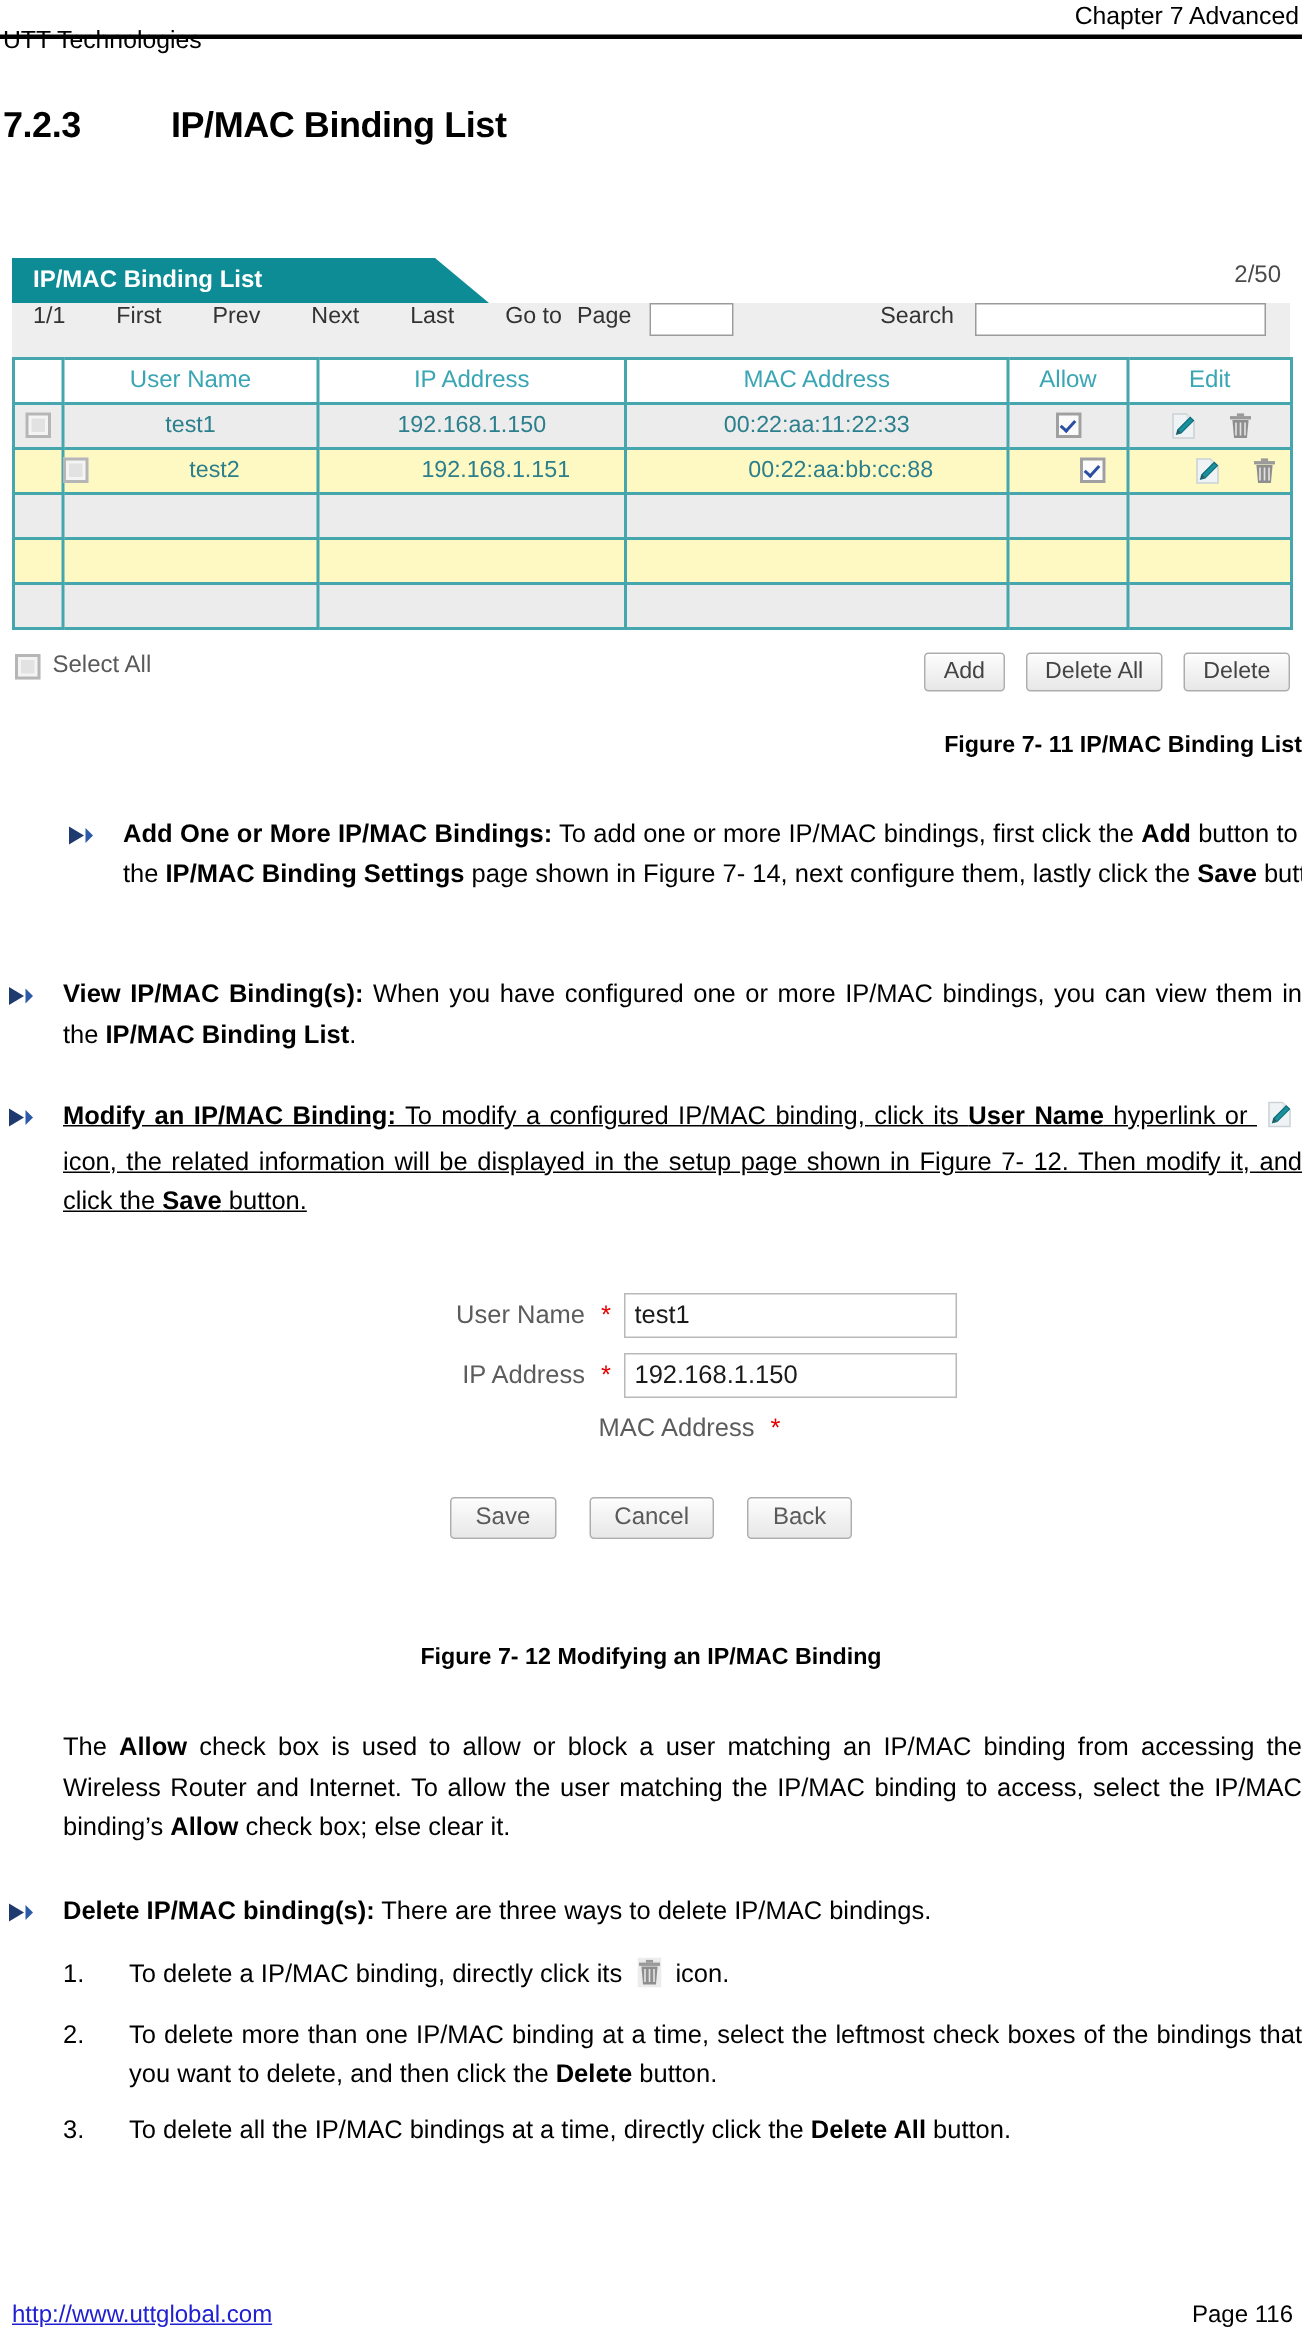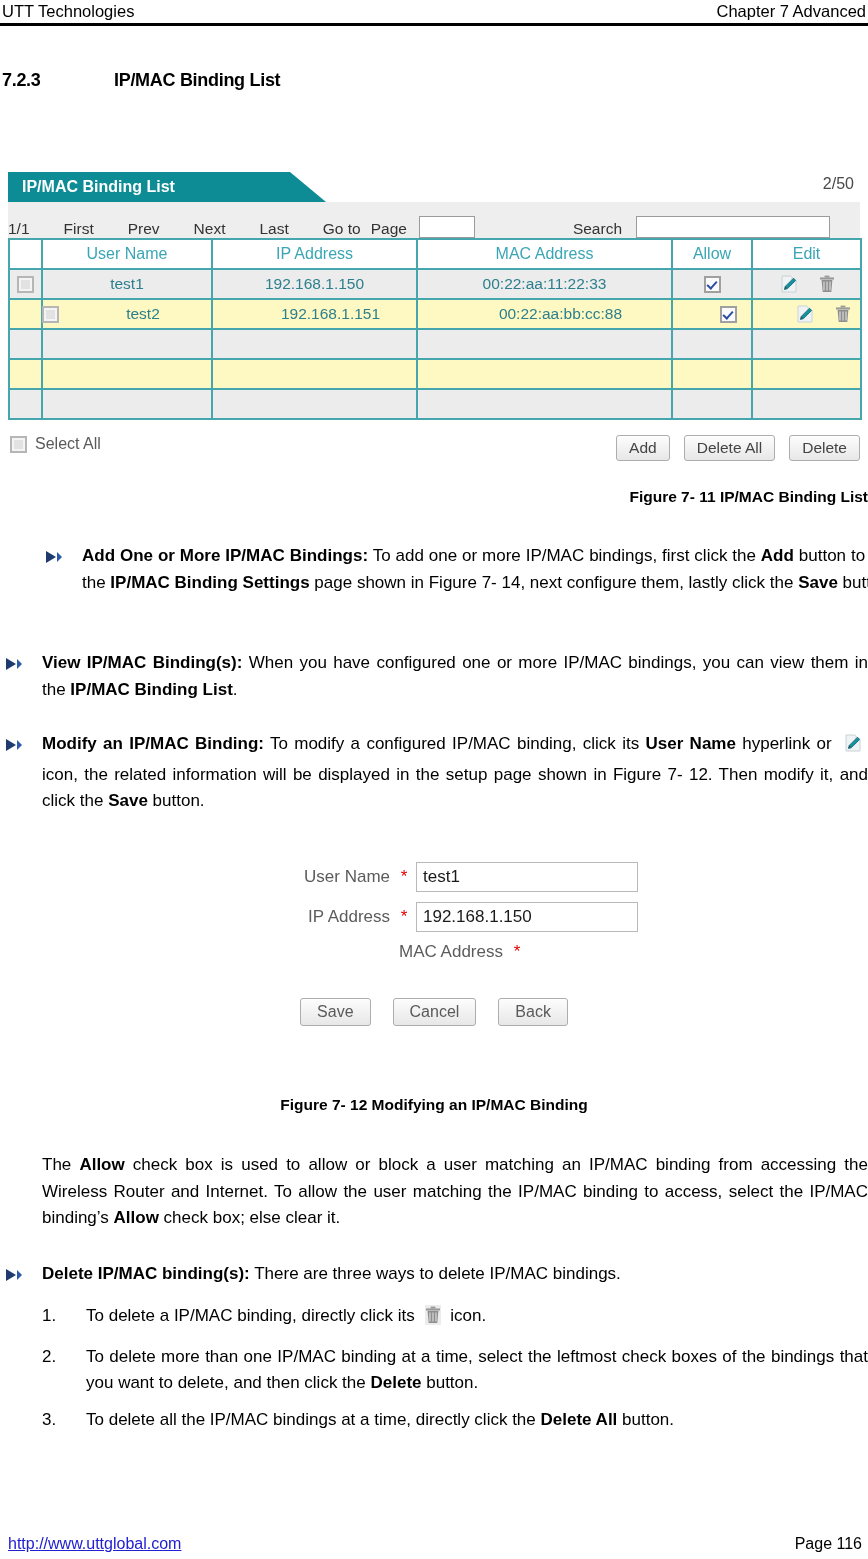--- a/index.html
+++ b/index.html
@@ -24,38 +24,38 @@
     width: 868px;
     height: 26px;
     display: flex;
     align-items: flex-start;
     justify-content: space-between;
     font-size: 16.5px;
     line-height: 20px;
     padding-top: 1px;
     box-sizing: border-box;
   }
-  .page-header .hdr-left { padding-left: 2px; }
+  .page-header .hdr-left { padding-left: 2px; margin-top: 16px; }
   .page-header .hdr-right { padding-right: 2px; }
   .header-rule {
     position: absolute;
     top: 23px;
     left: 0px;
     width: 868px;
     height: 3px;
     background: #000000;
   }
 
   
   .section-heading {
     position: absolute;
     top: 70px;
     left: 2px;
     width: 700px;
-    font-size: 18px;
+    font-size: 24px;
     font-weight: bold;
     letter-spacing: -0.3px;
     white-space: nowrap;
   }
   .section-heading .sec-num { display: inline-block; width: 112px; }
 
   
   .screen-fig {
     position: absolute;
     top: 172px;
@@ -87,24 +87,25 @@
     top: 3px;
     font-size: 16px;
     color: #4a4a4a;
     font-weight: normal;
   }
   .toolbar {
     position: relative;
     height: 36px;
     background: #eeeeee;
     display: flex;
-    align-items: flex-end;
+    align-items: flex-start;
     font-size: 15.5px;
     color: #333333;
     box-sizing: border-box;
+    padding-left: 14px;
   }
   .toolbar .tb-item { margin-right: 34px; white-space: nowrap; }
   .toolbar .tb-item.tight { margin-right: 10px; }
   .toolbar .tb-item.pagelbl { margin-right: 12px; }
   .toolbar input.tb-input {
     border: 1px solid #9b9b9b;
     background: #ffffff;
     height: 22px;
     box-sizing: border-box;
     font-family: "Liberation Sans", sans-serif;
@@ -484,21 +485,21 @@
     <svg width="20" height="16" viewBox="0 0 20 16">
       <path d="M2 2 L12 8 L2 14 Z" fill="#1f3a6e"></path>
       <path d="M13 3 L18 8 L13 13 Z" fill="#2b5ba8"></path>
     </svg>
   </span>
   <div class="para" style="position:relative; left:42px; top:0;">
     <b>View IP/MAC Binding(s):</b><span> When you have configured one or more IP/MAC bindings, you can view them in the </span><b>IP/MAC Binding List</b><span>.</span>
   </div>
 </div>
 
-<div style="position:absolute; top:731px; left:0; width:820px;">
+<div style="position:absolute; top:731px; left:0; width:820px;text-decoration:underline;">
   <span class="bullet" style="top:6px;">
     <svg width="20" height="16" viewBox="0 0 20 16">
       <path d="M2 2 L12 8 L2 14 Z" fill="#1f3a6e"></path>
       <path d="M13 3 L18 8 L13 13 Z" fill="#2b5ba8"></path>
     </svg>
   </span>
   <div class="para" style="position:relative; left:42px; top:0;">
     <b>Modify an IP/MAC Binding:</b><span> To modify a configured IP/MAC binding, click its </span><b>User Name</b><span> hyperlink or </span><span class="inline-ico"><svg width="20" height="20" viewBox="0 0 20 20">
         <path d="M3 2 h9 l5 5 v11 h-14 z" fill="#f0f3f5" stroke="#c9d2d6" stroke-width="1"></path>
         <path d="M12 2 v5 h5 z" fill="#dde5e8"></path>

